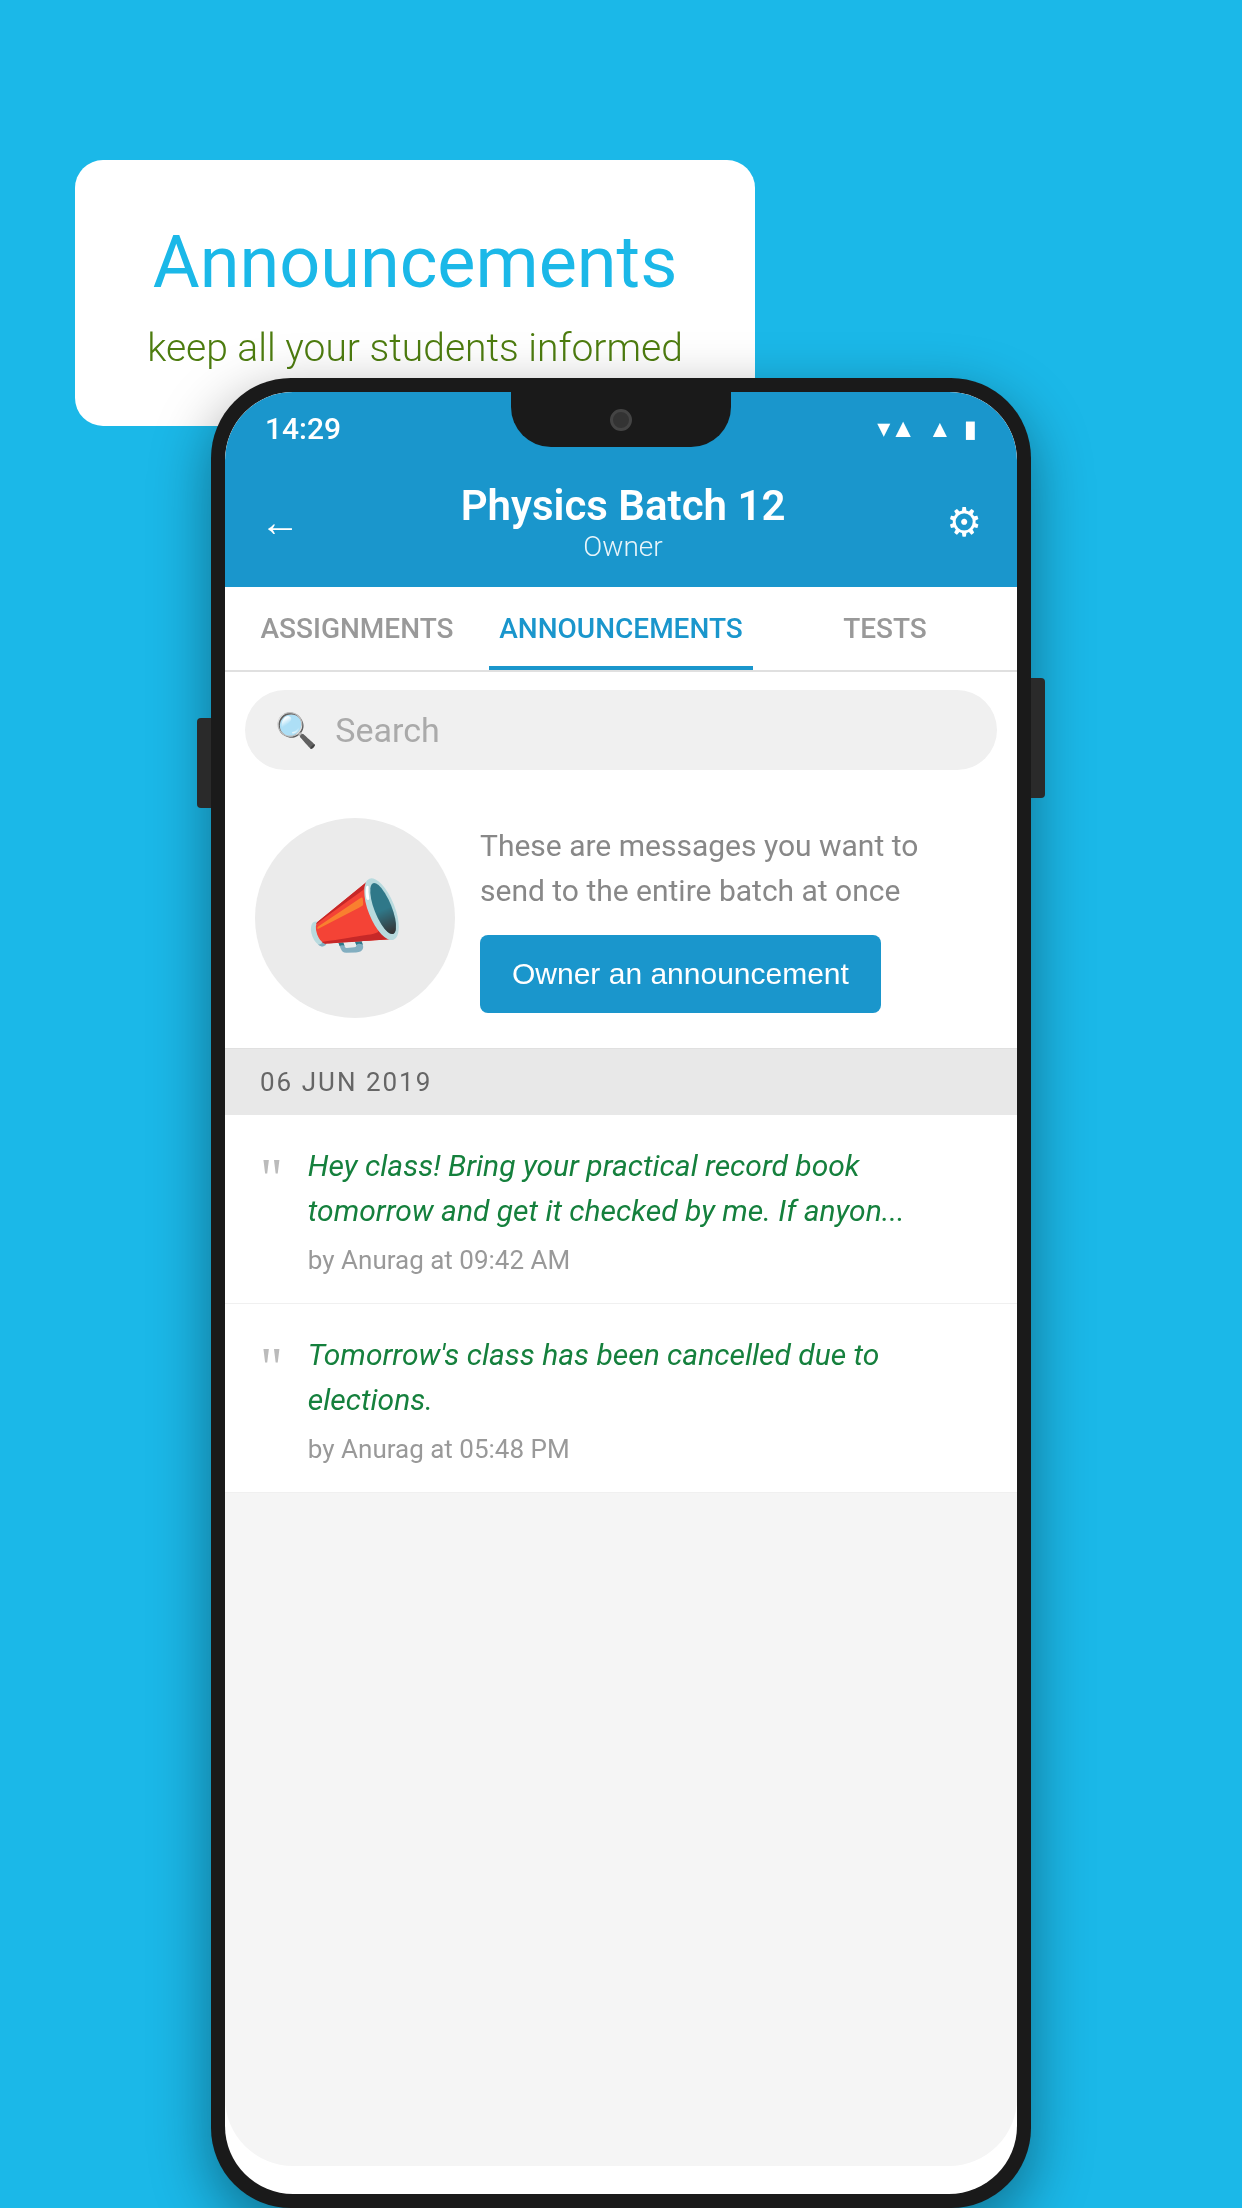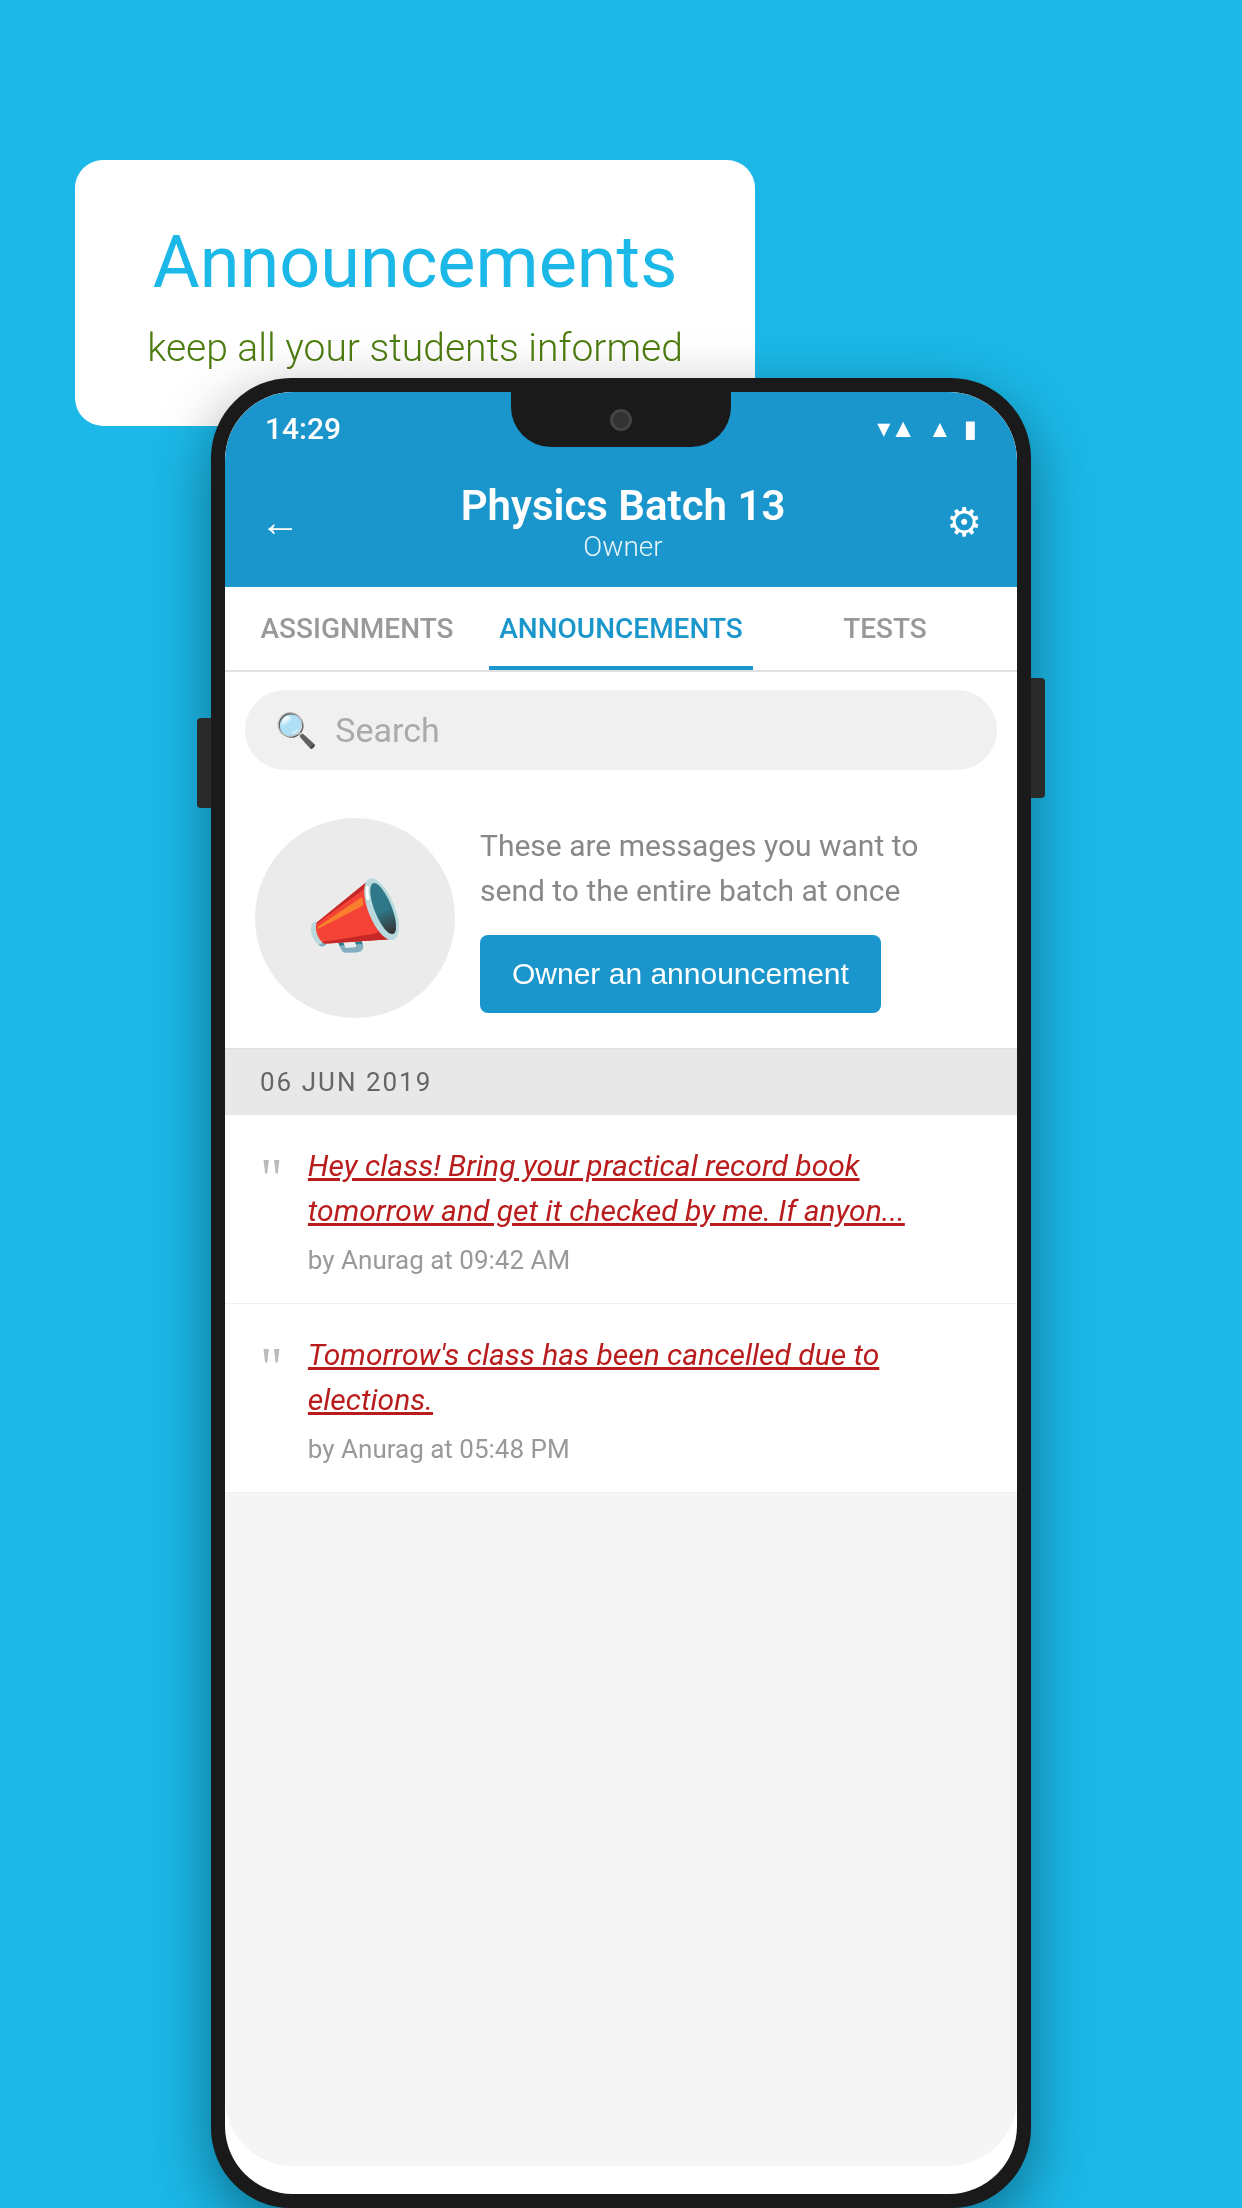--- a/index.html
+++ b/index.html
@@ -318,25 +318,24 @@
       font-family: Georgia, serif;
       line-height: 1;
       margin-top: 8px;
       flex-shrink: 0;
     }
     .announcement-content {
       flex: 1;
     }
     .announcement-text {
       font-size: 30px;
-      color: #b91c1c;
+      color: #15803d;
       font-style: italic;
       line-height: 1.5;
       margin-bottom: 12px;
-      text-decoration: underline;
     }
     .announcement-meta {
       font-size: 26px;
       color: #999;
     }
 
     .phone-screen {
       height: calc(100% - 28px);
       display: flex;
       flex-direction: column;
@@ -369,21 +368,21 @@
           <div class="status-icons">
             <span class="wifi-icon">▾▲</span>
             <span class="signal-icon">▲</span>
             <span class="battery-icon">▮</span>
           </div>
         </div>
 
         <div class="app-header">
           <span class="back-btn">←</span>
           <div class="header-center">
-            <div class="header-title">Physics Batch 13</div>
+            <div class="header-title">Physics Batch 12</div>
             <div class="header-subtitle">Owner</div>
           </div>
           <span class="settings-btn">⚙</span>
         </div>
 
         <div class="tabs-bar">
           <div class="tab-item">ASSIGNMENTS</div>
           <div class="tab-item active">ANNOUNCEMENTS</div>
           <div class="tab-item">TESTS</div>
         </div>

